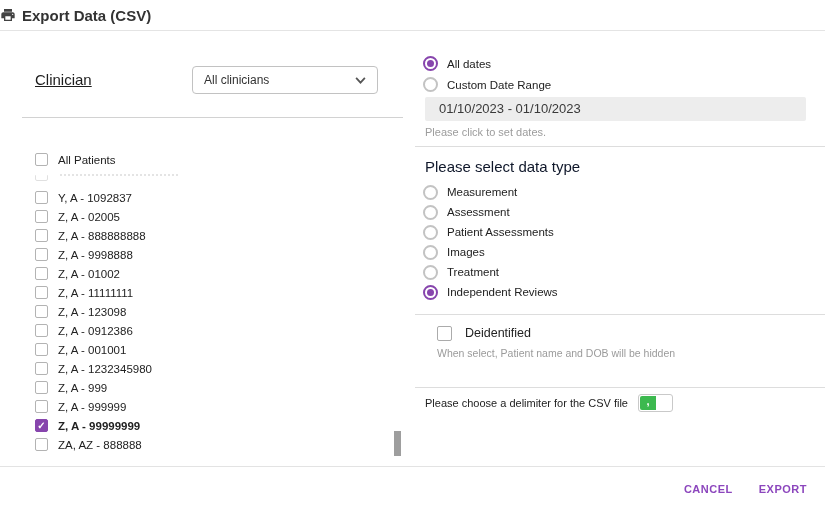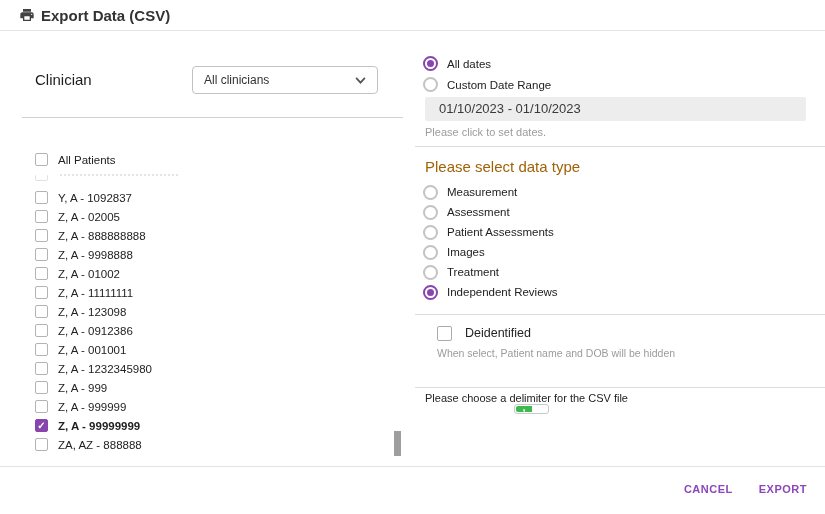--- a/index.html
+++ b/index.html
@@ -6,26 +6,26 @@
     --accent:#8745ad;
     --accent-btn:#8c46bd;
     --green:#3cb94f;
   }
   *{box-sizing:border-box;margin:0;padding:0;}
   body{background:#fff;font-family:"Liberation Sans",sans-serif;color:#222;}
   #app{position:relative;width:825px;height:514px;background:#fff;overflow:hidden;}
 
   
   .header{position:absolute;top:0;left:0;right:0;height:31px;display:flex;align-items:center;
-          gap:6px;padding-left:19px;border-bottom:1px solid #e4e4e4;}
+          gap:6px;padding-left:0;border-bottom:1px solid #e4e4e4;}
   .header .printer{width:16px;height:16px;fill:#424242;flex:0 0 auto;}
   .header .title{font-size:15px;font-weight:700;color:#333;}
 
   
-  .clin-label{position:absolute;left:35px;top:71px;font-size:15px;color:#1d1d1d;}
+  .clin-label{position:absolute;left:35px;top:71px;font-size:15px;color:#1d1d1d;text-decoration:underline;}
   .clin-select{position:absolute;left:192px;top:66px;width:186px;height:28px;border:1px solid #c2c2c2;
                border-radius:4px;background:#fff;display:flex;align-items:center;justify-content:space-between;
                padding:0 11px;cursor:pointer;}
   .clin-select .val{font-size:12px;color:#333;}
   .chev{width:11px;height:7px;stroke:#555;stroke-width:2;fill:none;}
   .divider{position:absolute;height:0;border-top:1px solid #d2d2d2;}
   .div-left{left:22px;top:117px;width:381px;}
 
   .plist{position:absolute;left:28px;top:150px;width:366px;}
   .prow{height:19px;display:flex;align-items:center;cursor:pointer;}
@@ -50,32 +50,32 @@
   .rrow.is-selected .radio{border-color:var(--accent);}
   .rrow.is-selected .radio .dot{background:var(--accent);}
   .rlabel{margin-left:9px;font-size:11.5px;color:#222;white-space:nowrap;}
 
   .date-options{position:absolute;left:423px;top:53px;}
   .date-options .rrow{height:21px;}
   .date-field{position:absolute;left:425px;top:97px;width:381px;height:24px;background:#ededed;border-radius:2px;
               font-size:13px;color:#3a3a3a;line-height:24px;padding-left:14px;cursor:pointer;}
   .date-helper{position:absolute;left:425px;top:126px;font-size:11px;color:#9c9c9c;}
   .div-r1{left:415px;top:146px;width:410px;border-top-color:#ddd;}
-  .dtype-heading{position:absolute;left:425px;top:158px;font-size:15px;font-weight:500;color:#a16207;}
+  .dtype-heading{position:absolute;left:425px;top:158px;font-size:15px;font-weight:500;color:#0f172a;}
   .dtype-options{position:absolute;left:423px;top:182px;}
   .dtype-options .rrow{height:20px;}
   .div-r2{left:415px;top:314px;width:410px;border-top-color:#ddd;}
 
   .deid-row{position:absolute;left:437px;top:326px;height:18px;display:flex;align-items:flex-start;cursor:pointer;}
   .deid-cbx{width:15px;height:15px;border:1px solid #ababab;border-radius:2px;background:#fff;}
   .deid-label{margin-left:13px;font-size:12.5px;color:#222;}
   .deid-helper{position:absolute;left:437px;top:347px;font-size:10.5px;color:#9b9b9b;}
   .div-r3{left:415px;top:387px;width:410px;border-top-color:#ddd;}
 
-  .delim-row{position:absolute;left:425px;top:392px;height:22px;display:flex;align-items:center;flex-direction:column;}
+  .delim-row{position:absolute;left:425px;top:392px;height:22px;display:flex;align-items:center;}
   .delim-label{font-size:11px;color:#222;}
   .toggle{margin-left:10px;width:35px;height:18px;border:1px solid #c9c9c9;border-radius:3px;background:#fff;
           position:relative;cursor:pointer;}
   .toggle .seg-on{position:absolute;left:1px;top:1px;bottom:1px;width:16px;background:var(--green);
                   border-radius:2px 0 0 2px;color:#fff;font-size:11px;font-weight:700;
                   display:flex;align-items:center;justify-content:center;line-height:1;padding-bottom:4px;}
 
   
   .div-foot{left:0;top:466px;width:825px;border-top-color:#e3e3e3;}
   .footer{position:absolute;right:18px;top:483px;display:flex;gap:26px;}

